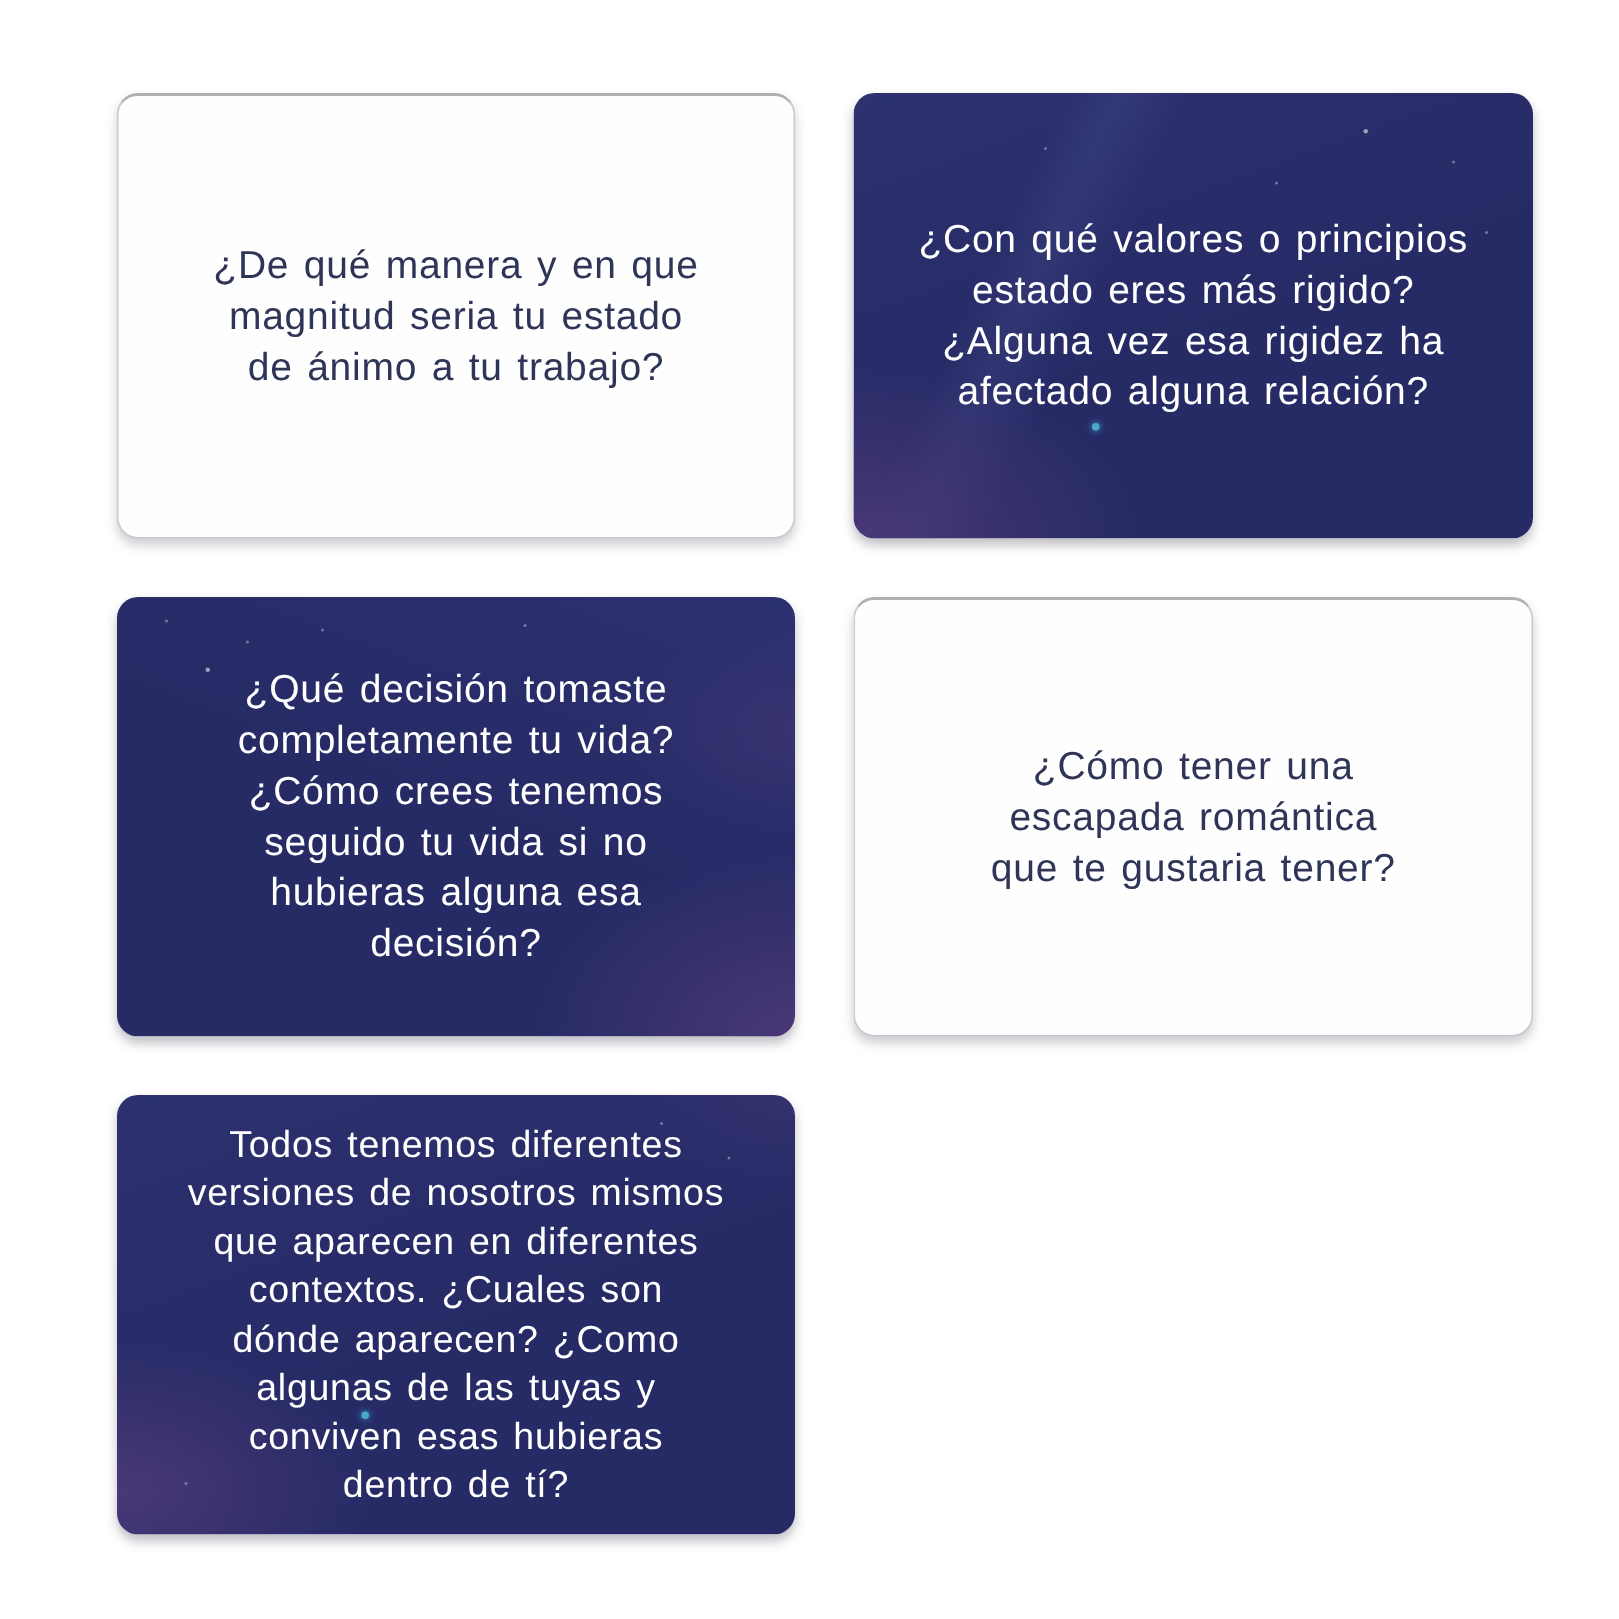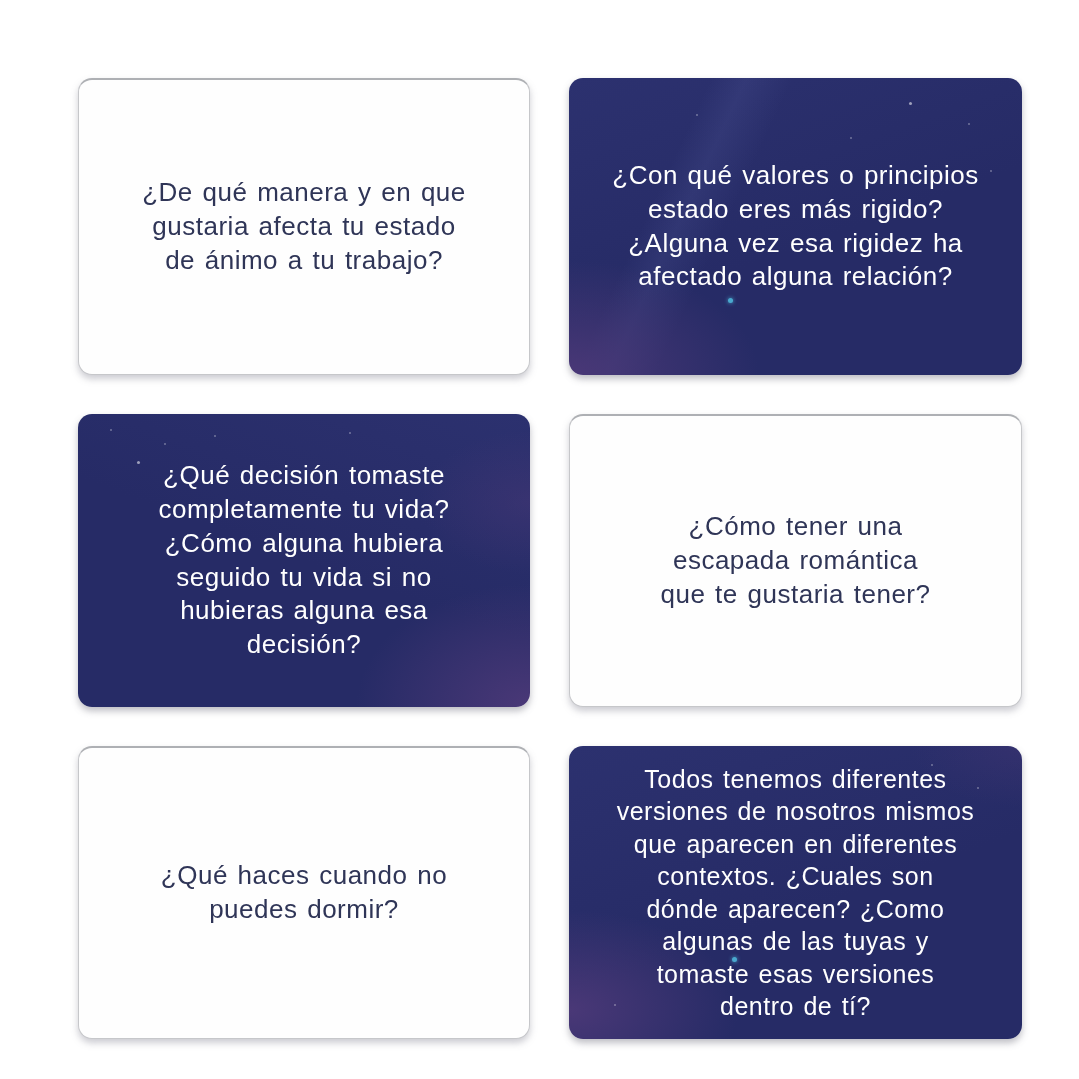--- a/index.html
+++ b/index.html
@@ -15,21 +15,21 @@
   }
   html,body{margin:0;padding:0;}
   body{
     width:1079px;height:1079px;
     background:var(--page_bg);
     font-family:"Liberation Sans", sans-serif;
     overflow:hidden;
   }
   .sheet{position:relative;width:1079px;height:1079px;}
   .grid{
-    position:absolute;left:78px;top:78px;
+    position:absolute;left:78px;top:62px;
     display:grid;
     grid-template-columns:452px 453px;
     grid-template-rows:297px 293px 293px;
     column-gap:20px;row-gap:17px;gap:39px;
   }
   .card{
     border-radius:14px;
     display:flex;align-items:center;justify-content:center;
     text-align:center;
     padding:12px 26px;
@@ -85,21 +85,21 @@
 </style>
 </head>
 <body>
 
 <div class="sheet">
   <div class="grid">
 
     <div class="card light">
       <div class="card-text">
           <div>¿De qué manera y en que</div>
-          <div>gustaria afecta tu estado</div>
+          <div>magnitud seria tu estado</div>
           <div>de ánimo a tu trabajo?</div>
         </div>
     </div>
 
     <div class="card dark glow-bl">
       <span class="star" style="left:75%;top:8%"></span>
       <span class="star dim" style="left:88%;top:15%"></span>
       <span class="star dim" style="left:62%;top:20%"></span>
       <span class="star dim" style="left:93%;top:31%"></span>
       <span class="star dim" style="left:28%;top:12%"></span>
@@ -114,53 +114,47 @@
 
     <div class="card dark glow-br">
       <span class="star dim" style="left:7%;top:5%"></span>
       <span class="star dim" style="left:19%;top:10%"></span>
       <span class="star" style="left:13%;top:16%"></span>
       <span class="star dim" style="left:30%;top:7%"></span>
       <span class="star dim" style="left:60%;top:6%"></span>
     <div class="card-text">
           <div>¿Qué decisión tomaste</div>
           <div>completamente tu vida?</div>
-          <div>¿Cómo alguna hubiera</div>
+          <div>¿Cómo crees tenemos</div>
           <div>seguido tu vida si no</div>
           <div>hubieras alguna esa</div>
           <div>decisión?</div>
         </div>
       </div>
 
     <div class="card light">
       <div class="card-text">
           <div>¿Cómo tener una</div>
           <div>escapada romántica</div>
           <div>que te gustaria tener?</div>
         </div>
     </div>
 
-    <div class="card light">
-      <div class="card-text">
-          <div>¿Qué haces cuando no</div>
-          <div>puedes dormir?</div>
-        </div>
-    </div>
 
     <div class="card dark glow-bl2">
       <span class="star dim" style="left:80%;top:6%"></span>
       <span class="star dim" style="left:90%;top:14%"></span>
       <span class="star cyan" style="left:36%;top:72%"></span>
       <span class="star dim" style="left:10%;top:88%"></span>
       <div class="card-text" style="font-size:25px;">
           <div>Todos tenemos diferentes</div>
           <div>versiones de nosotros mismos</div>
           <div>que aparecen en diferentes</div>
           <div>contextos. ¿Cuales son</div>
           <div>dónde aparecen? ¿Como</div>
           <div>algunas de las tuyas y</div>
-          <div>tomaste esas versiones</div>
+          <div>conviven esas hubieras</div>
           <div>dentro de tí?</div>
         </div>
     </div>
 
   </div>
 </div>
 
 </body></html>

